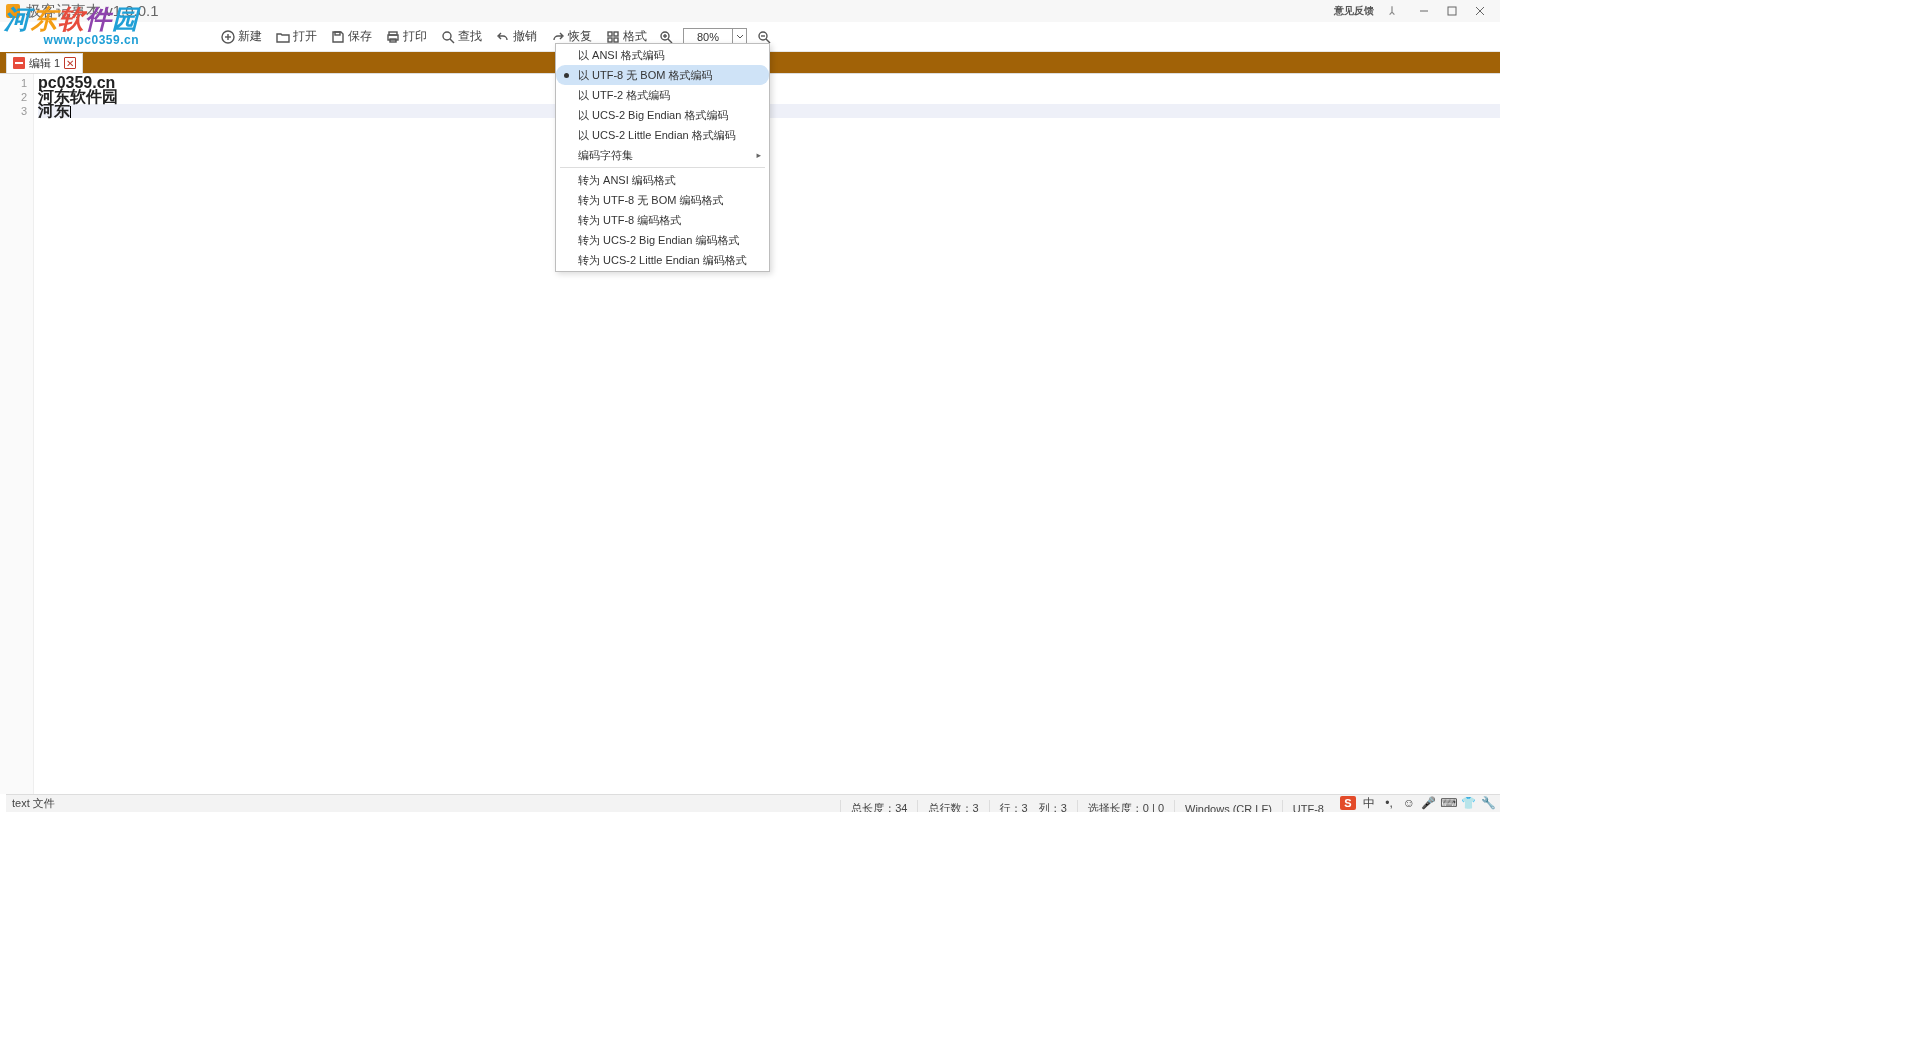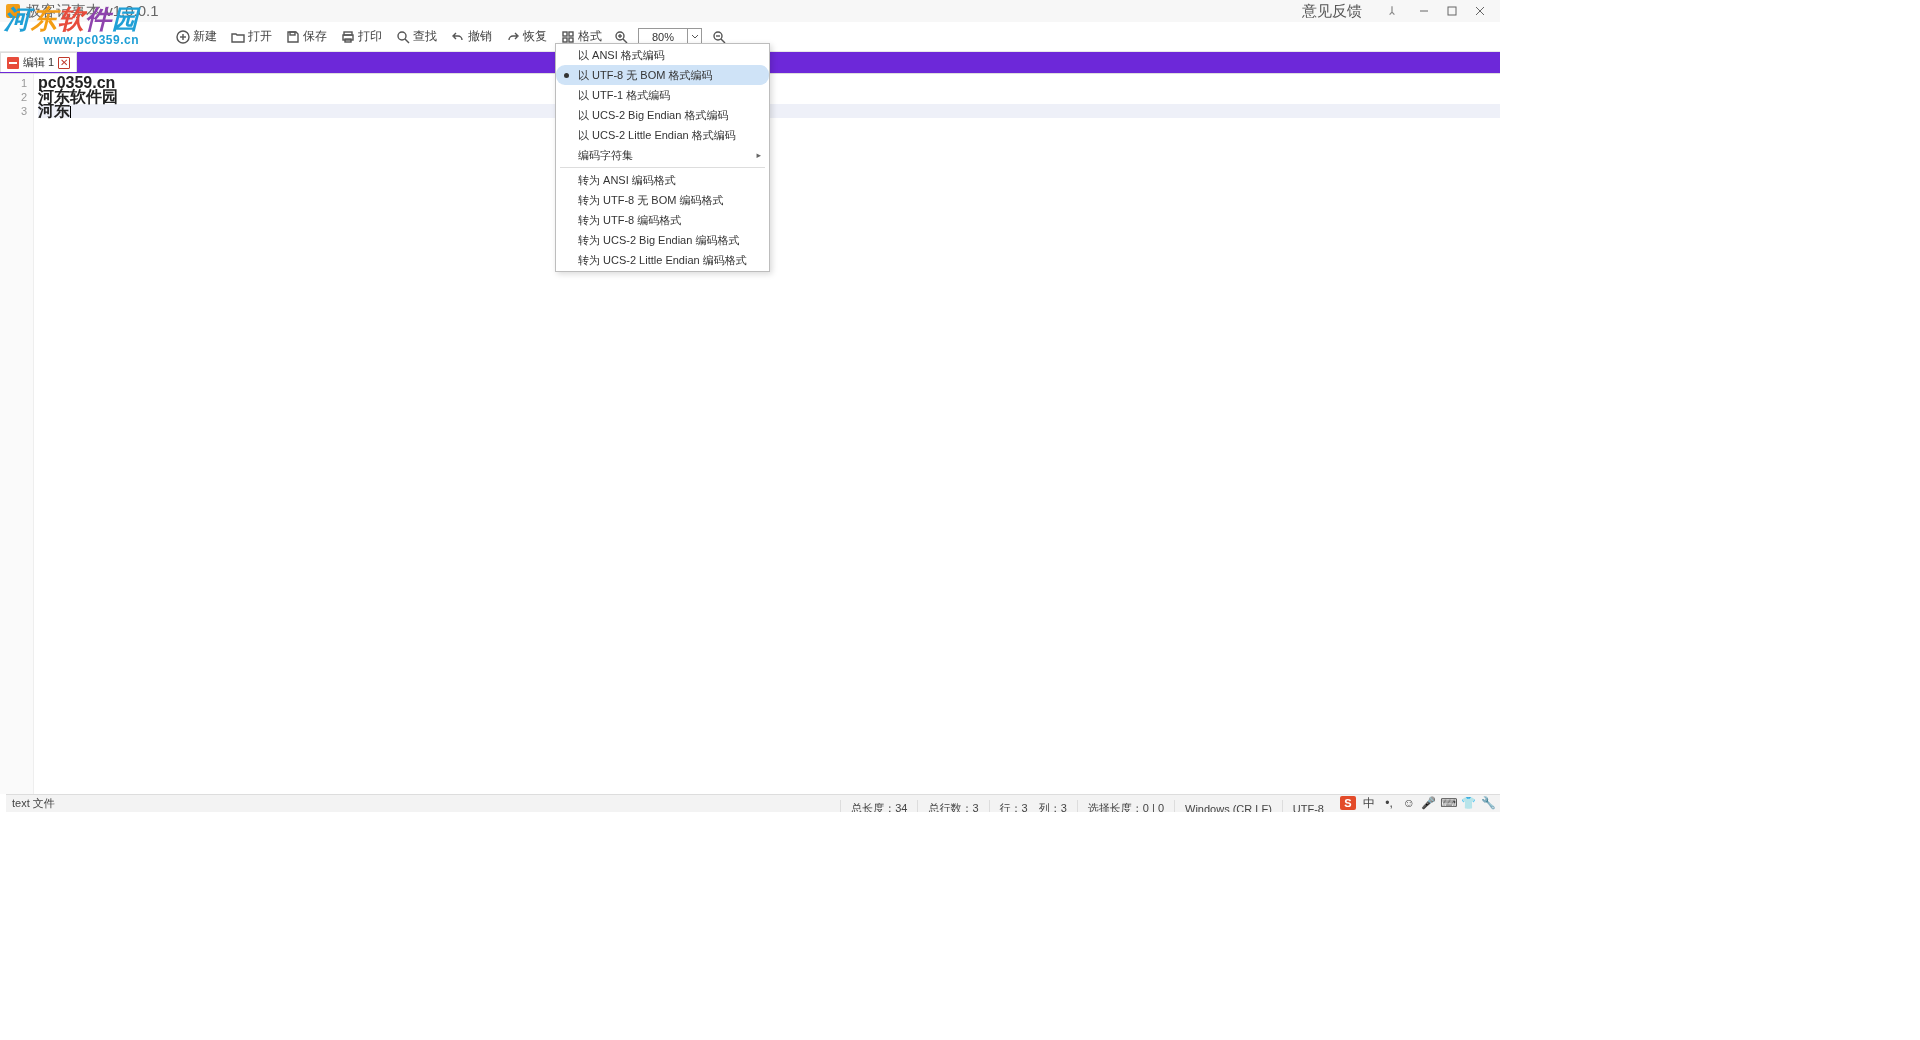--- a/index.html
+++ b/index.html
@@ -3,44 +3,44 @@
 <meta charset="utf-8">
 <style>
 * { margin: 0; padding: 0; box-sizing: border-box; font-family: "Microsoft YaHei", "Segoe UI", sans-serif; }
 body { background: #fff; width: 1500px; height: 812px; overflow: hidden; position: relative; font-size: 12px; color: #333; }
 
 
 .titlebar { height: 22px; display: flex; align-items: center; padding: 0 6px; background: #f7f7f7; }
 .titlebar .app-icon { width: 14px; height: 14px; background: linear-gradient(135deg,#f5a623,#f08c00); border-radius: 2px; margin-right: 6px; }
 .titlebar .title-text { font-size: 15px; color: #666; flex: 0 0 auto; }
 .titlebar .spacer { flex: 1; }
-.titlebar .feedback { font-size: 15px; color: #555; margin-right: 24px; cursor: pointer; }
+.titlebar .feedback { font-size: 10px; color: #555; margin-right: 12px; cursor: pointer; font-weight: bold; }
 .titlebar .pin { width: 12px; height: 12px; margin-right: 12px; color: #888; }
 .titlebar .winbtn { width: 28px; height: 18px; display: flex; align-items: center; justify-content: center; color: #666; cursor: pointer; }
 .titlebar .winbtn svg { width: 10px; height: 10px; }
 
 
 .watermark { position: absolute; left: 4px; top: 2px; z-index: 5; pointer-events: none; }
 .watermark .wm-line1 { font-size: 26px; font-weight: bold; font-style: italic; letter-spacing: 1px; }
 .watermark .wm-line1 .c1{color:#1f9fd6;} .watermark .wm-line1 .c2{color:#f39c12;} .watermark .wm-line1 .c3{color:#e74c3c;} .watermark .wm-line1 .c4{color:#8e44ad;}
 .watermark .wm-line2 { font-size: 12px; color: #1f9fd6; font-weight: bold; margin-top: -4px; letter-spacing: 0.5px; text-align: right; }
 
 
-.toolbar { height: 30px; display: flex; align-items: center; padding-left: 170px; border-bottom: 1px solid #e8e8e8; gap: 2px; }
+.toolbar { height: 30px; display: flex; align-items: center; padding-left: 170px; border-bottom: 1px solid #e8e8e8; gap: 2px; margin-left: 45px; }
 .tb-btn { display: flex; align-items: center; gap: 3px; padding: 3px 6px; color: #444; cursor: pointer; font-size: 12px; border-radius: 2px; }
 .tb-btn .ico { width: 14px; height: 14px; display: flex; align-items: center; justify-content: center; color: #555; }
 .tb-btn .ico svg { width: 14px; height: 14px; stroke: currentColor; fill: none; stroke-width: 1.4; }
 .zoom-box { display: flex; align-items: center; border: 1px solid #999; height: 18px; margin: 0 4px; }
 .zoom-val { width: 48px; text-align: center; font-size: 11px; padding: 0 4px; }
 .zoom-dd { width: 14px; height: 16px; border-left: 1px solid #999; display: flex; align-items: center; justify-content: center; }
 .zoom-dd svg { width: 8px; height: 8px; }
 .tb-icon { width: 22px; display:flex; justify-content:center; }
 
 
-.tabstrip { height: 22px; background: #6d28d9; border-bottom: 1px solid #ddd; display: flex; align-items: flex-start; padding-left: 0; }
+.tabstrip { height: 22px; background: #a16207; border-bottom: 1px solid #ddd; display: flex; align-items: center; padding-left: 6px; }
 .tab { display: flex; align-items: center; gap: 4px; background: #fff; border: 1px solid #ddd; border-bottom: none; padding: 2px 6px; font-size: 11px; height: 20px; }
 .tab .tab-ico { width: 12px; height: 12px; background: #e74c3c; border-radius: 1px; position: relative; }
 .tab .tab-ico::after { content:""; position:absolute; left:2px; right:2px; top:5px; height:2px; background:#fff; }
 .tab .tab-close { width: 12px; height: 12px; color: #c0392b; font-size: 10px; display:flex; align-items:center; justify-content:center; border:1px solid #c0392b; border-radius:1px; cursor:pointer; }
 
 
 .editor { display: flex; height: calc(100% - 22px - 30px - 22px - 18px); background: #fff; position: relative; }
 .gutter { width: 34px; background: #fafafa; text-align: right; padding: 2px 6px 0 0; color: #999; font-size: 11px; line-height: 14px; font-family: Consolas, monospace; border-right: 1px solid #eee; }
 .gutter div { height: 14px; }
 .code { flex: 1; padding: 2px 0 0 4px; font-family: Consolas, "Courier New", monospace; font-size: 16px; line-height: 14px; color: #222; position: relative; font-weight: bold; }
@@ -228,21 +228,21 @@
 
 <div class="dropdown">
   <div class="dd-item">
       <span>以 ANSI 格式编码</span>
     </div>
   <div class="dd-item selected">
       <span class="bullet"></span>
       <span>以 UTF-8 无 BOM 格式编码</span>
     </div>
   <div class="dd-item">
-      <span>以 UTF-1 格式编码</span>
+      <span>以 UTF-2 格式编码</span>
     </div>
   <div class="dd-item">
       <span>以 UCS-2 Big Endian 格式编码</span>
     </div>
   <div class="dd-item">
       <span>以 UCS-2 Little Endian 格式编码</span>
     </div>
   <div class="dd-item">
       <span>编码字符集</span>
       <span class="sub">▸</span>

